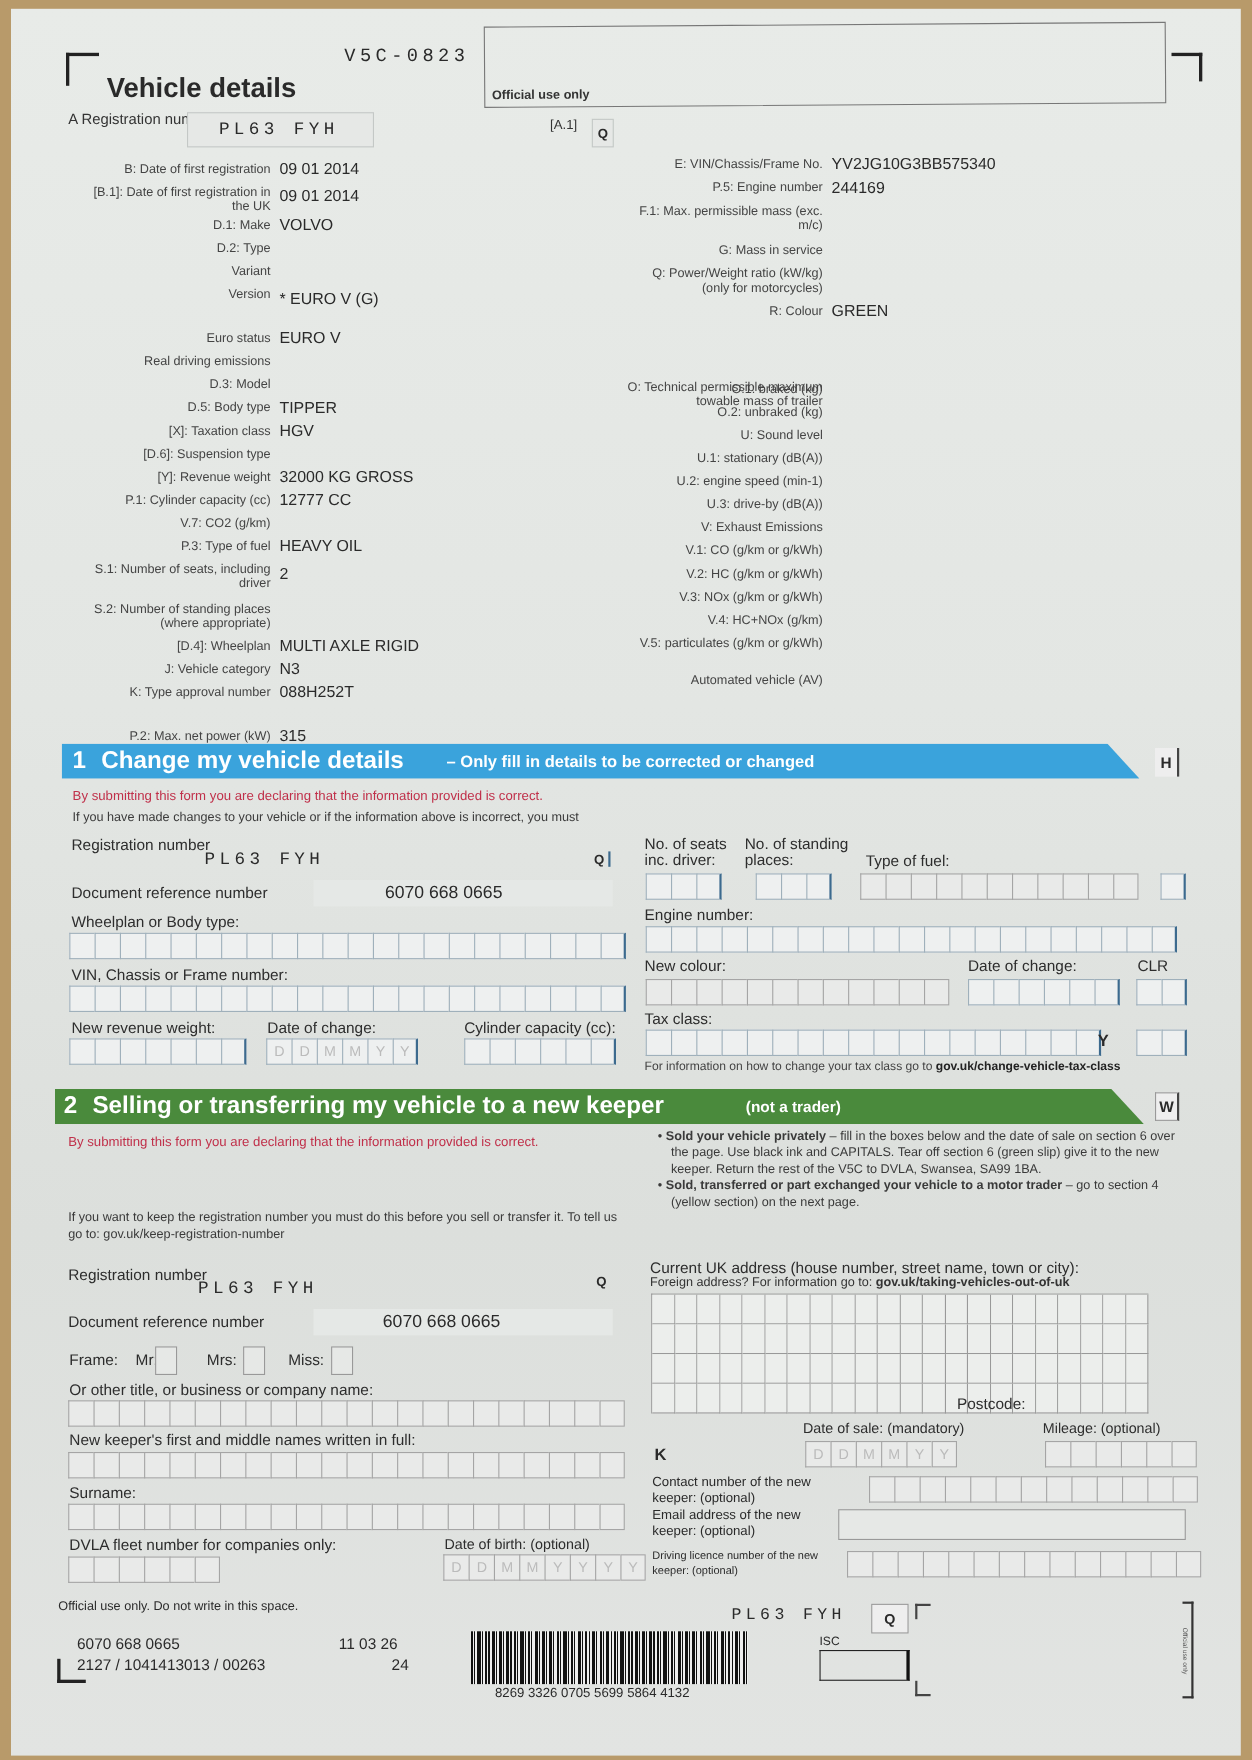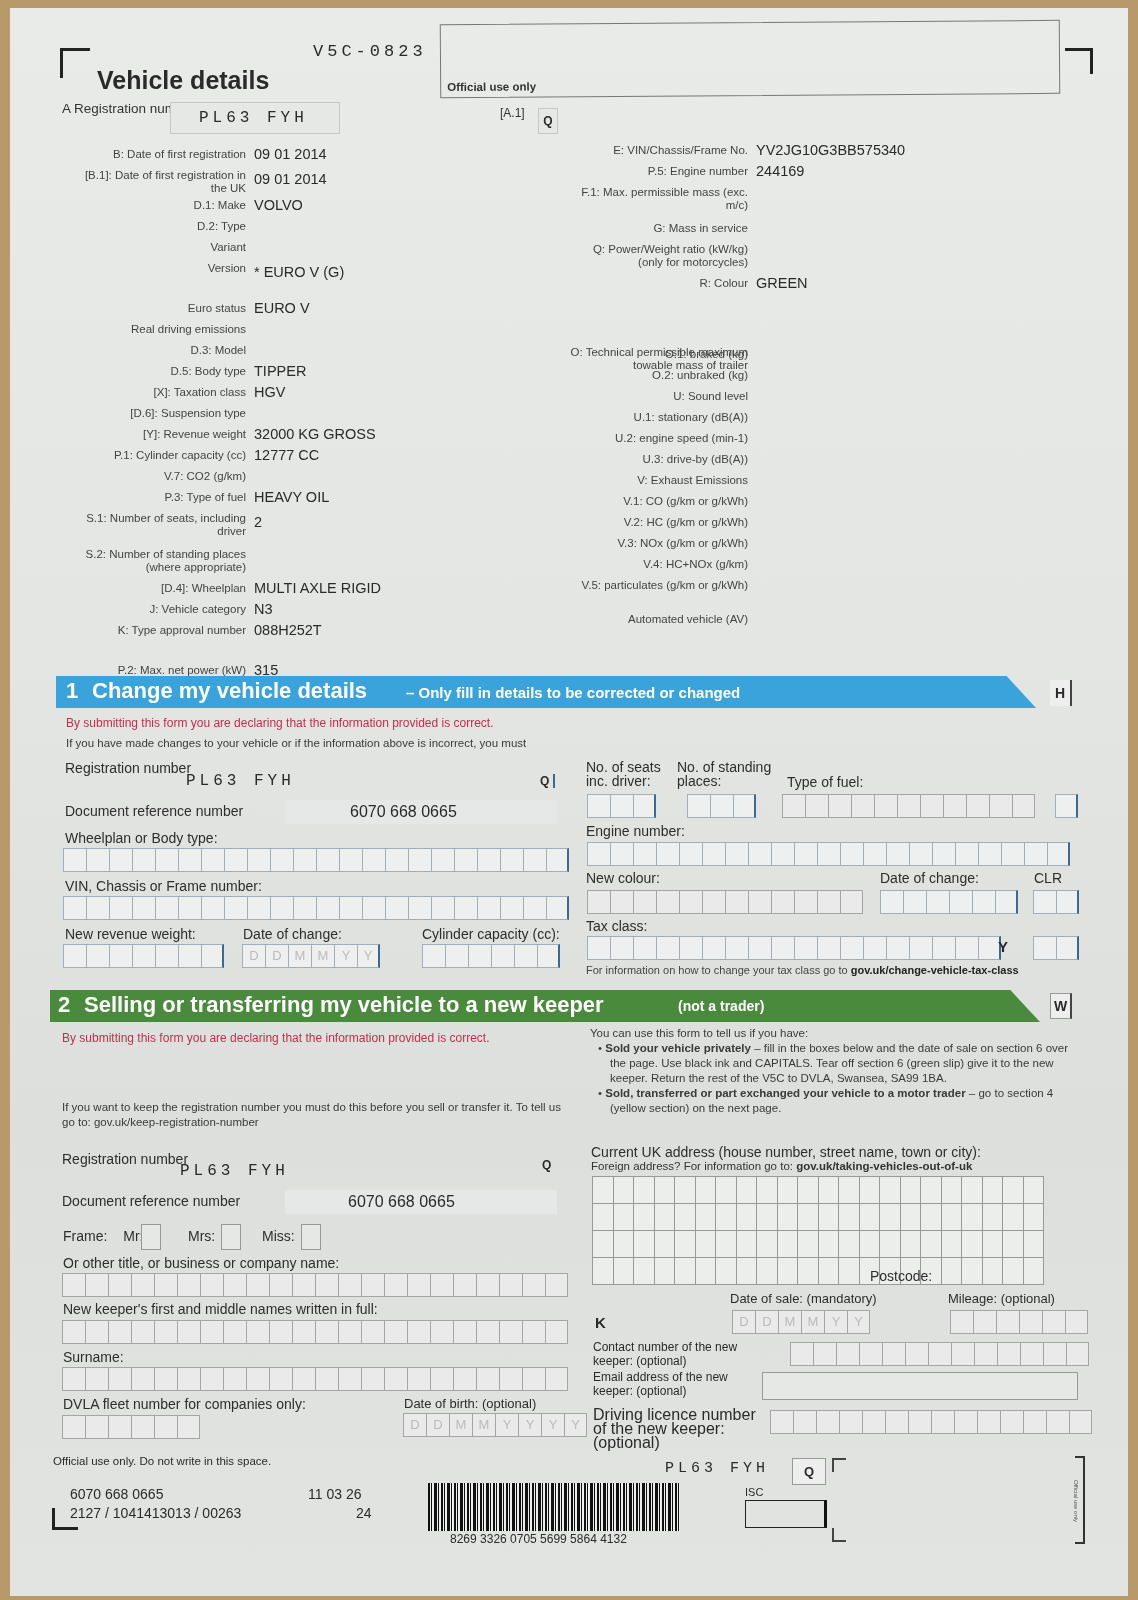--- a/index.html
+++ b/index.html
@@ -438,21 +438,20 @@
     <span style="position:absolute;left:8px;top:2px;font-size:22px;font-weight:bold;">2</span>
     <span style="position:absolute;left:34px;top:2px;font-size:22px;font-weight:bold;">Selling or transferring my vehicle to a new keeper</span>
     <span style="position:absolute;left:628px;top:8px;font-size:14px;font-weight:bold;">(not a trader)</span>
   </div>
   <div class="abs" style="left:1040px;top:985px;width:22px;height:26px;border:1px solid #999;border-right:2px solid #444;background:#eee;font-weight:bold;font-size:14px;text-align:center;line-height:24px;">W</div>
 
   <div class="abs red" style="left:52px;top:1023px;">By submitting this form you are declaring that the information provided is correct.</div>
   <div class="abs body12" style="left:52px;top:1092px;width:505px;font-size:11.5px;">If you want to keep the registration number you must do this before you sell or transfer it. To tell us go to: gov.uk/keep-registration-number</div>
 
   <div class="abs body12" style="left:580px;top:1018px;width:490px;font-size:11.5px;">
-    <div>You can use this form to tell us if you have:</div>
     <div style="padding-left:20px;text-indent:-12px;">• <b>Sold your vehicle privately</b><span> – fill in the boxes below and the date of sale on section 6 over the page. Use black ink and CAPITALS. Tear off section 6 (green slip) give it to the new keeper. Return the rest of the V5C to DVLA, Swansea, SA99 1BA.</span></div>
     <div style="padding-left:20px;text-indent:-12px;">• <b>Sold, transferred or part exchanged your vehicle to a motor trader</b><span> – go to section 4 (yellow section) on the next page.</span></div>
   </div>
 
   <div class="abs form-lbl" style="left:52px;top:1144px;line-height:15px;">Registration number</div>
   <div class="abs mono" style="left:170px;top:1154px;font-size:16px;">PL63 FYH</div>
   <div class="abs" style="left:532px;top:1150px;font-size:12px;font-weight:bold;">Q</div>
   <div class="abs form-lbl" style="left:52px;top:1185px;">Document reference number</div>
   <div class="abs" style="left:275px;top:1182px;width:272px;height:24px;background:#e5e8e6;font-size:16px;padding-left:63px;line-height:24px;">6070 668 0665</div>
 
@@ -687,21 +686,21 @@
       <span></span>
       <span></span>
       <span></span>
       <span></span>
       <span></span>
       <span></span>
       <span></span>
     </div>
   <div class="abs" style="left:583px;top:1362px;font-size:12px;width:150px;line-height:14px;">Email address of the new keeper: (optional)</div>
   <div class="abs box" style="left:752px;top:1364px;width:316px;height:28px;border-color:#999;"></div>
-  <div class="abs" style="left:583px;top:1400px;font-size:16px;width:180px;line-height:14px;">Driving licence number of the new keeper: (optional)</div>
+  <div class="abs" style="left:583px;top:1400px;font-size:10px;width:180px;line-height:14px;">Driving licence number of the new keeper: (optional)</div>
   <div class="cells gray" style="left:760px;top:1402px;">
       <span></span>
       <span></span>
       <span></span>
       <span></span>
       <span></span>
       <span></span>
       <span></span>
       <span></span>
       <span></span>

